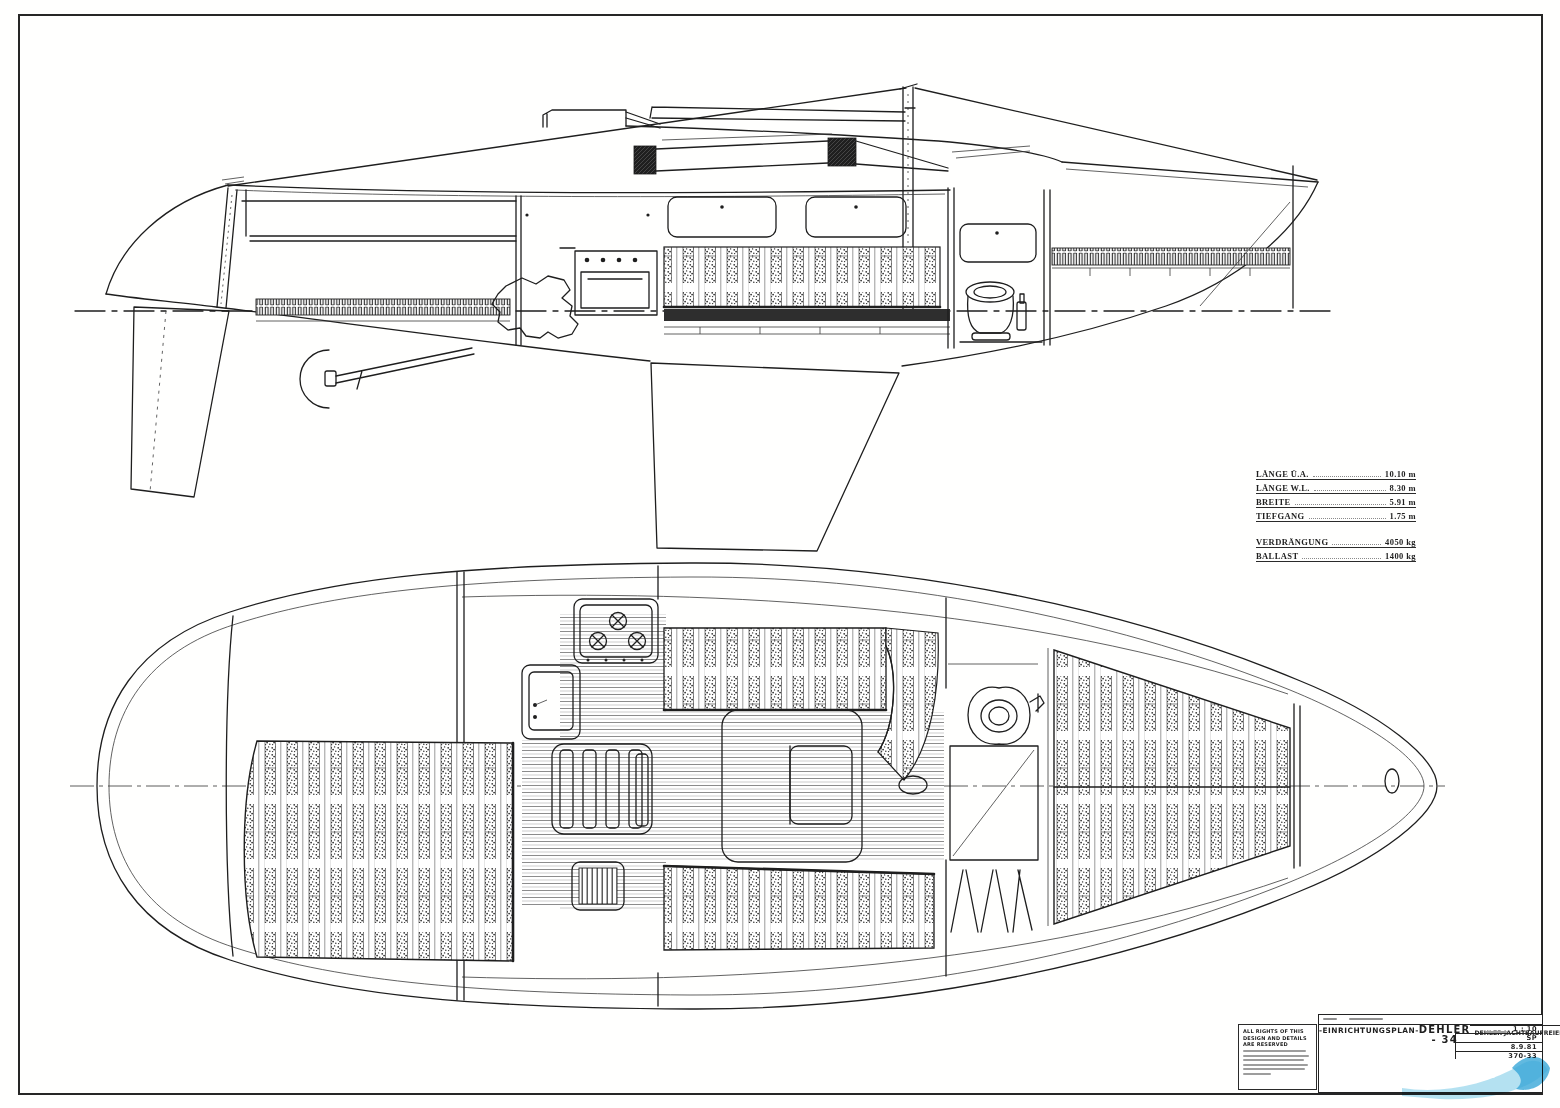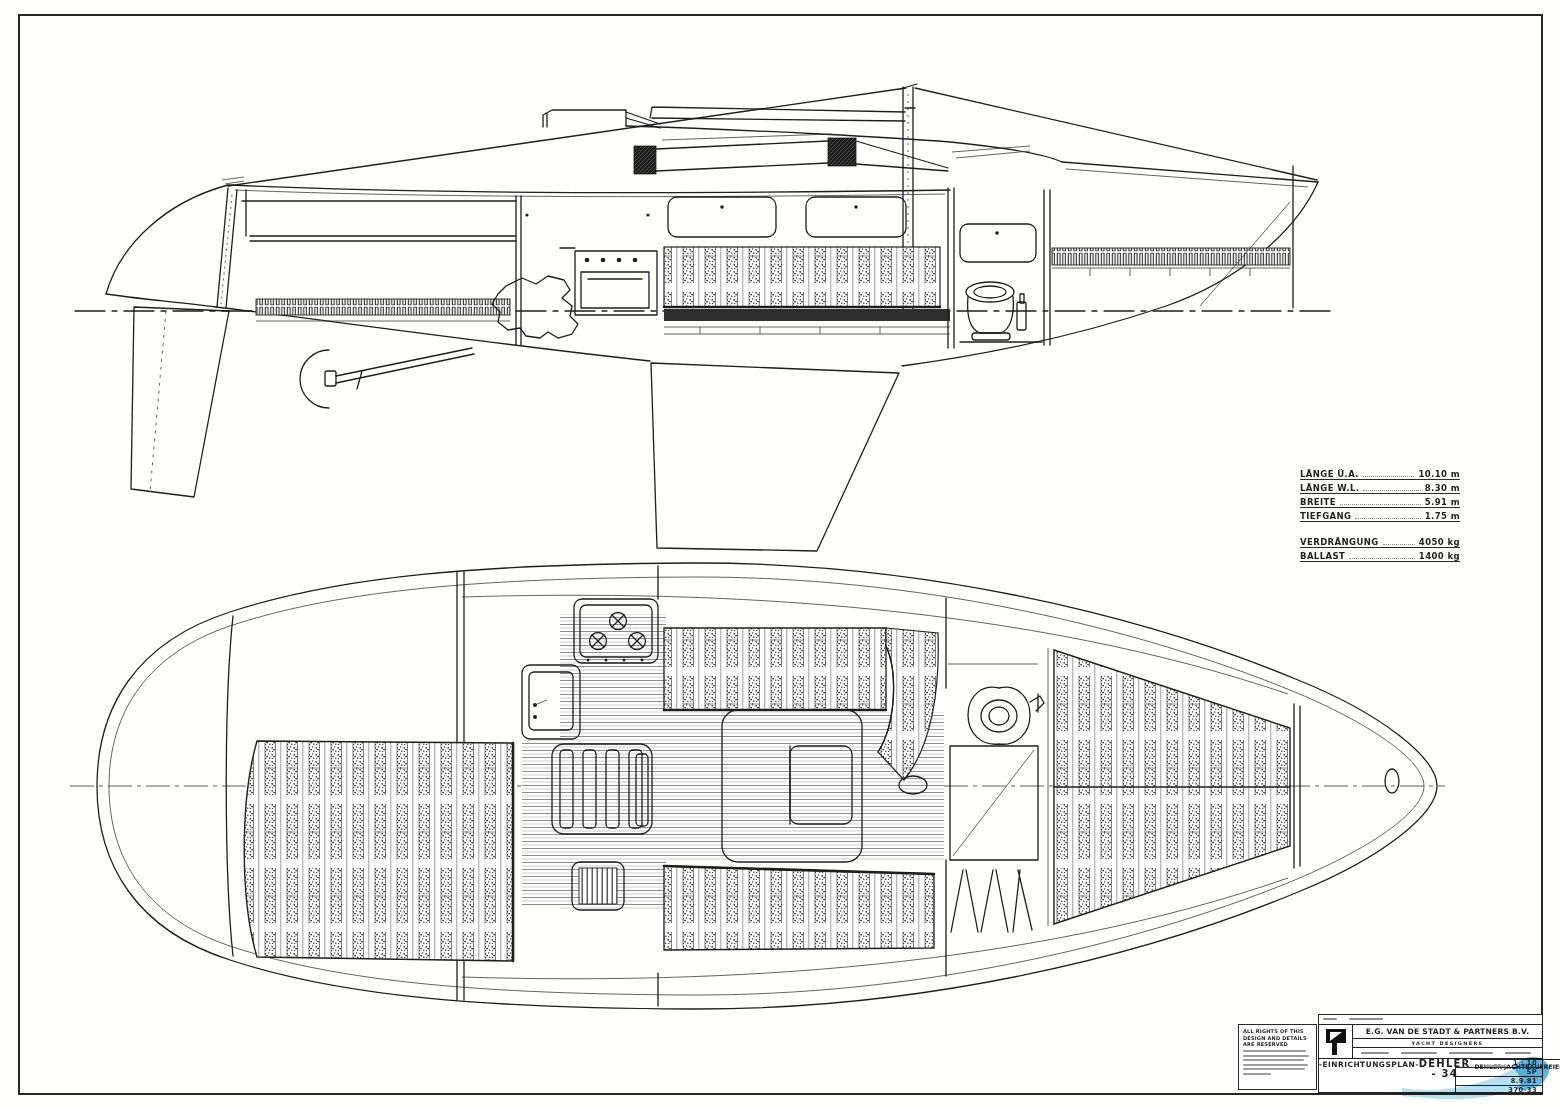--- a/index.html
+++ b/index.html
@@ -6,21 +6,21 @@
   .sheet{position:relative;width:1560px;height:1108px;background:#fffffe;overflow:hidden;
          font-family:"DejaVu Sans",sans-serif;color:#1f1f1f;}
   .sheet-border{position:absolute;left:18px;top:14px;width:1521px;height:1077px;
                 border:2px solid #262626;}
   svg.drawing{position:absolute;left:0;top:0;}
   .d{stroke:#1e1e1e;fill:none;stroke-width:1.3;stroke-linecap:round;stroke-linejoin:round;}
   .thin{stroke-width:0.8;stroke:#3a3a3a;}
   .heavy{stroke-width:2.6;}
 
   
-  .specs{position:absolute;left:1300px;top:466px;width:160px;}
+  .specs{position:absolute;left:1256px;top:466px;width:160px;font-family:Liberation Serif, serif;}
   .specrow{display:flex;align-items:flex-end;border-bottom:1.3px solid #2a2a2a;height:13px;
            font-size:8.5px;font-weight:700;letter-spacing:.4px;white-space:nowrap;}
   .specrow .ldr{flex:1;margin:0 4px 2px 4px;border-bottom:1px dotted #8a8a8a;height:1px;}
   .specgap{height:12px;}
 
   
   .cbox{position:absolute;left:1238px;top:1024px;width:79px;height:66px;box-sizing:border-box;
         border:1.2px solid #2a2a2a;padding:3px 4px;background:#fff;}
   .cbox .chead{font-size:5px;font-weight:700;line-height:1.3;letter-spacing:.2px;}
   .fineline{height:2px;background:#9d9d9d;margin:2.6px 0;border-radius:1px;}
@@ -373,38 +373,20 @@
     <div class="fineline" style="width:94%"></div>
     <div class="fineline" style="width:90%"></div>
     <div class="fineline" style="width:40%"></div>
   </div>
 
   <div class="tblock">
     <div class="tb-top">
       <span class="microbar" style="left:4px;width:14px"></span>
       <span class="microbar" style="left:30px;width:34px"></span>
     </div>
-    <div class="tb-mid">
-      <div class="tb-logo">
-        <svg width="24" height="28" viewBox="0 0 24 28">
-          <path d="M2,1 L22,1 L22,15 L13,15 L13,27 L8,27 L8,15 L2,15 Z" fill="#111"></path>
-          <path d="M6,4 L18,4 L6,13 Z" fill="#fff"></path>
-        </svg>
-      </div>
-      <div class="tb-co">
-        <div class="tb-company">E.G. VAN DE STADT &amp; PARTNERS B.V.</div>
-        <div class="tb-prof">YACHT DESIGNERS</div>
-        <div class="tb-addr">
-          <span class="microbar" style="left:8px;width:28px;top:4px"></span>
-          <span class="microbar" style="left:48px;width:36px;top:4px"></span>
-          <span class="microbar" style="left:96px;width:44px;top:4px"></span>
-          <span class="microbar" style="left:152px;width:26px;top:4px"></span>
-        </div>
-      </div>
-    </div>
     <div class="tb-bot">
       <div class="tb-left">
         <div class="tb-title">-EINRICHTUNGSPLAN-</div>
         <div class="tb-model">DEHLER - 34</div>
         <div class="tb-builder">
           <span>DEHLER JACHTBAU</span>
           <span>FREIENOHL</span>
         </div>
       </div>
       <div class="tb-right">

